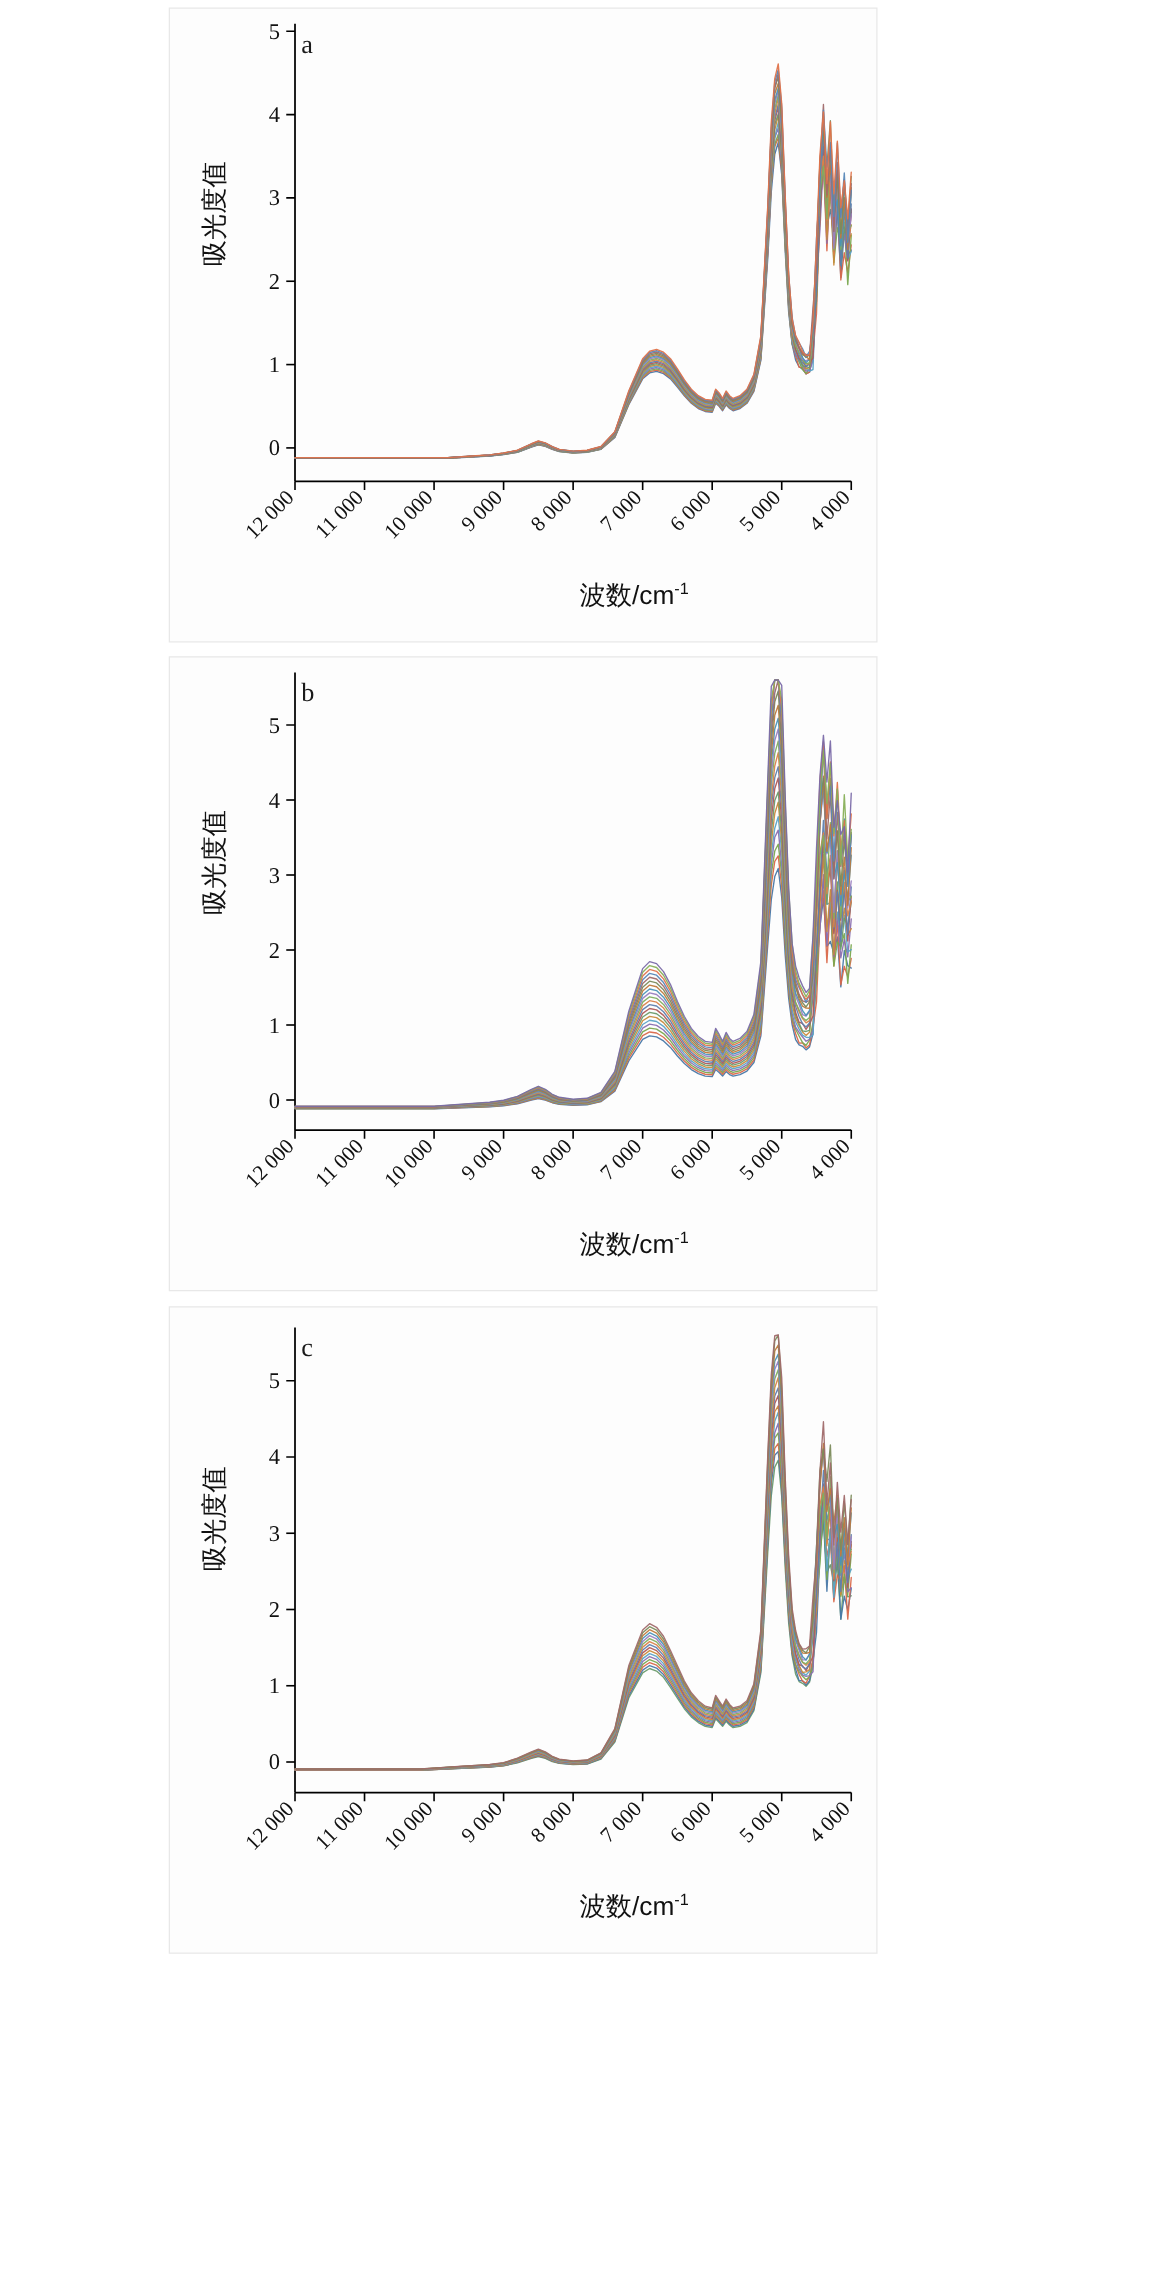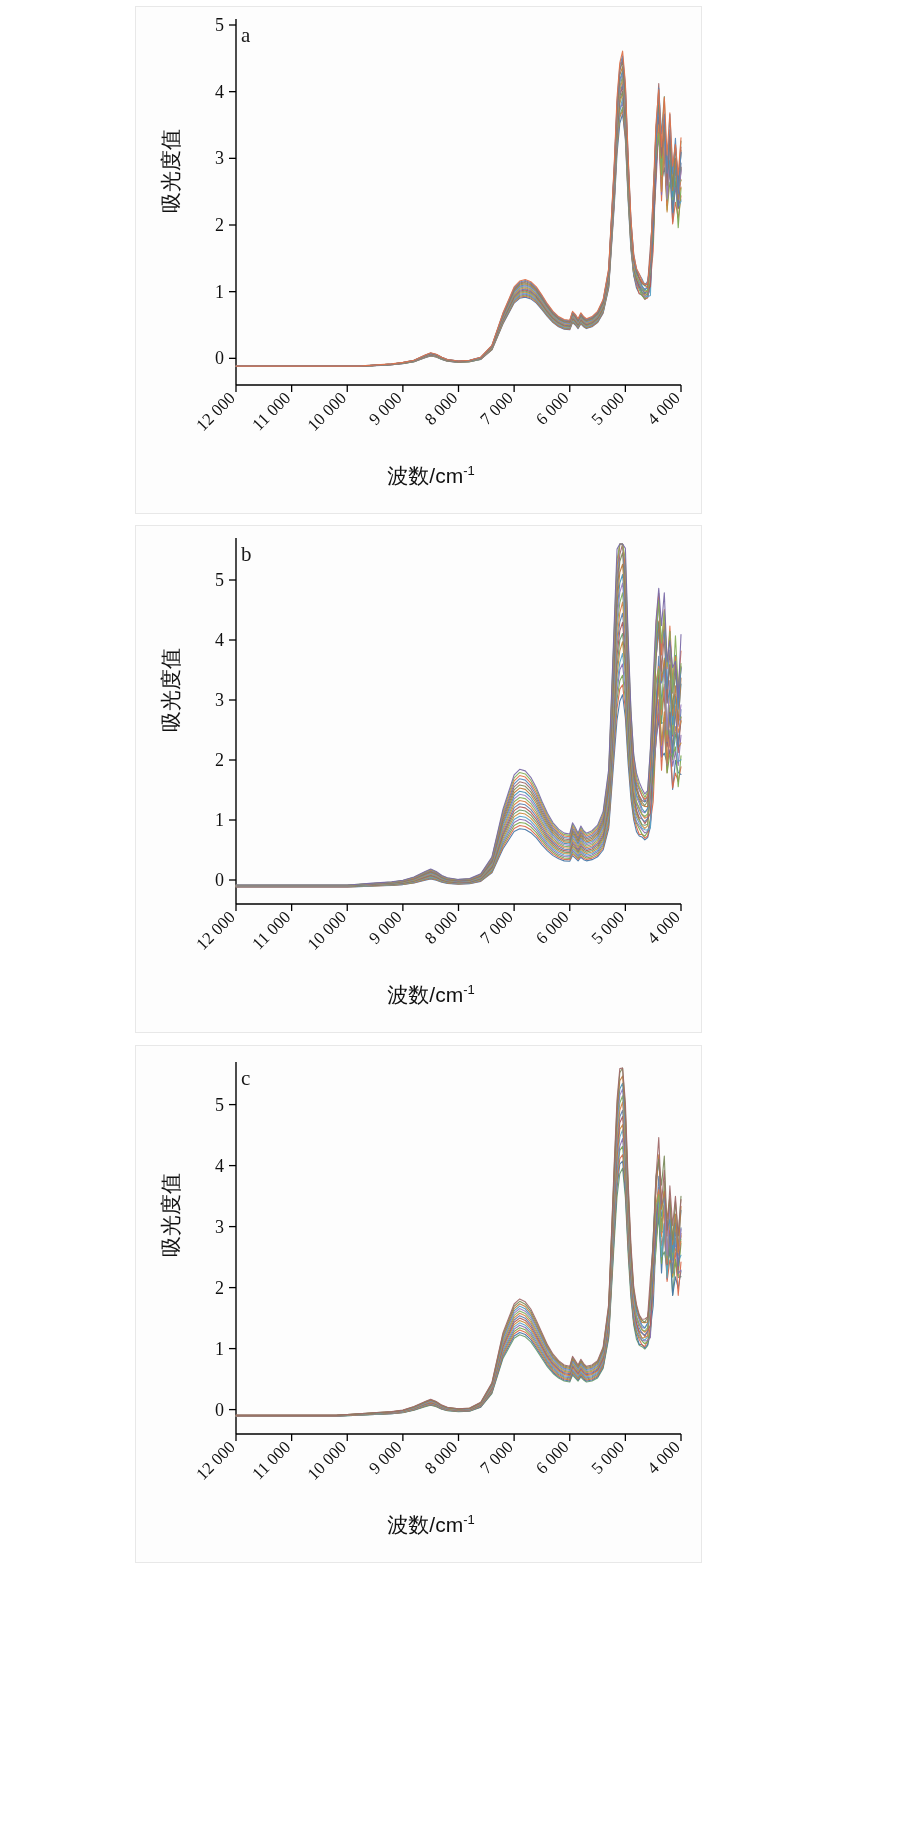--- a/index.html
+++ b/index.html
@@ -57,21 +57,21 @@
     transform: rotate(-90deg);
     transform-origin: center center;
     white-space: nowrap;
   }
   .xlabel {
     position: absolute;
     font-family: "Liberation Sans", sans-serif;
     font-size: 21px;
     color: #111;
     white-space: nowrap;
-    text-align: center;
+    text-align: right;
   }
   .xlabel sup {
     font-size: 13px;
     vertical-align: super;
   }
   .tick-label {
     font-family: "Liberation Serif", serif;
     font-size: 18px;
     fill: #111;
   }

